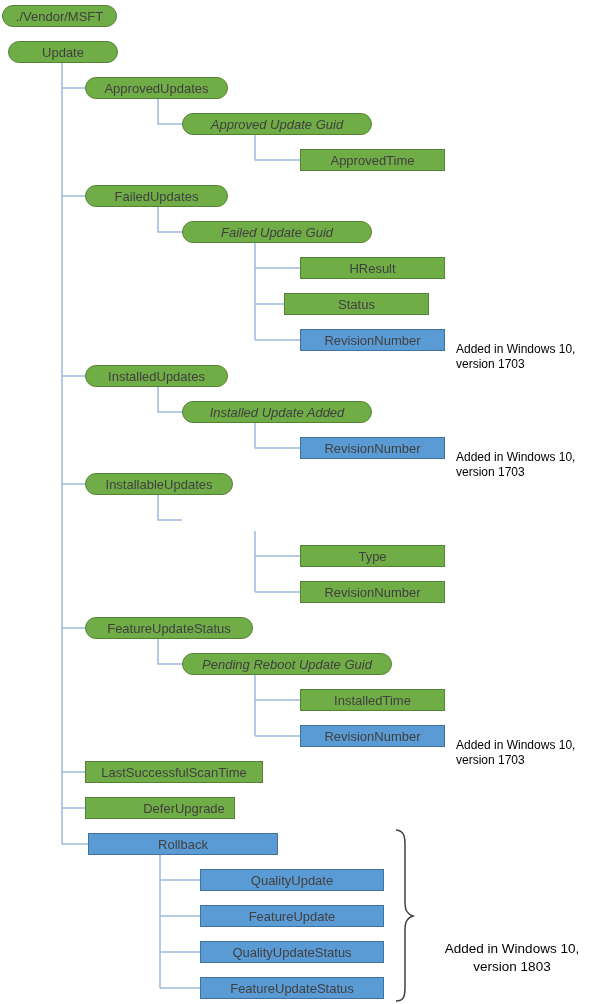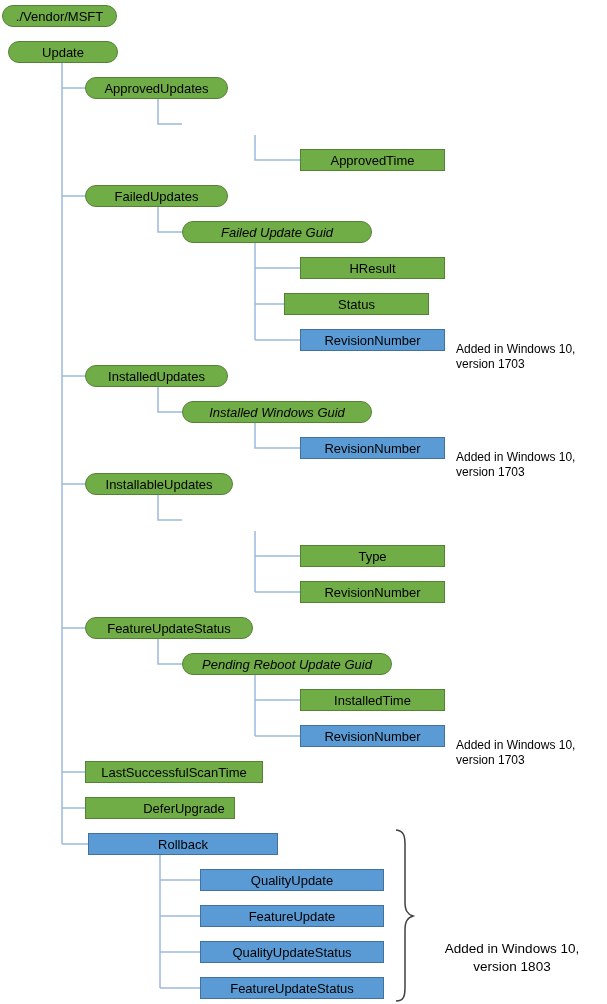--- a/index.html
+++ b/index.html
@@ -10,21 +10,21 @@
     height: 1004px;
     background: #ffffff;
     overflow: hidden;
   }
   .node {
     position: absolute;
     height: 22px;
     display: flex;
     align-items: center;
     justify-content: center;
-    color: #000000;
+    color: #404040;
     font-size: 13px;
     line-height: 1;
     border: 1px solid;
     white-space: nowrap;
   }
   .green { background: var(--green-fill, #70AD47); border-color: var(--green-border, #548235); }
   .blue  { background: var(--blue-fill, #5B9BD5);  border-color: var(--blue-border, #41719C); }
   .rounded { border-radius: 11px; }
   .square  { border-radius: 0; }
   .italic  { font-style: italic; }
@@ -67,32 +67,33 @@
       M160 855 V988  M160 880 H200  M160 916 H200  M160 952 H200  M160 988 H200"></path>
     <path class="brace" d="
       M396 830 C404 831 405 836 405 845 L405 902 C405 910 407 914 413 916
       C407 918 405 922 405 930 L405 987 C405 996 404 1001 396 1001"></path>
   </svg>
 
   <div class="node green rounded" style="left:2px; top:5px; width:115px;">./Vendor/MSFT</div>
   <div class="node green rounded" style="left:8px; top:41px; width:110px;">Update</div>
 
   <div class="node green rounded" style="left:85px; top:77px; width:143px;">ApprovedUpdates</div>
+  <div class="node green rounded italic" style="left:182px; top:113px; width:190px;">Approved Update Guid</div>
   <div class="node green square" style="left:300px; top:149px; width:145px;">ApprovedTime</div>
 
   <div class="node green rounded" style="left:85px; top:185px; width:143px;">FailedUpdates</div>
   <div class="node green rounded italic" style="left:182px; top:221px; width:190px;">Failed Update Guid</div>
   <div class="node green square" style="left:300px; top:257px; width:145px;">HResult</div>
   <div class="node green square" style="left:284px; top:293px; width:145px;">Status</div>
   <div class="node blue square" style="left:300px; top:329px; width:145px;">RevisionNumber</div>
   <div class="note" style="left:456px; top:325px; width:145px;">Added in Windows 10,
 version 1703</div>
 
   <div class="node green rounded" style="left:85px; top:365px; width:143px;">InstalledUpdates</div>
-  <div class="node green rounded italic" style="left:182px; top:401px; width:190px;">Installed Windows Guid</div>
+  <div class="node green rounded italic" style="left:182px; top:401px; width:190px;">Installed Update Added</div>
   <div class="node blue square" style="left:300px; top:437px; width:145px;">RevisionNumber</div>
   <div class="note" style="left:456px; top:433px; width:145px;">Added in Windows 10,
 version 1703</div>
 
   <div class="node green rounded" style="left:85px; top:473px; width:148px;">InstallableUpdates</div>
   <div class="node green square" style="left:300px; top:545px; width:145px;">Type</div>
   <div class="node green square" style="left:300px; top:581px; width:145px;">RevisionNumber</div>
 
   <div class="node green rounded" style="left:85px; top:617px; width:168px;">FeatureUpdateStatus</div>
   <div class="node green rounded italic" style="left:182px; top:653px; width:210px;">Pending Reboot Update Guid</div>

